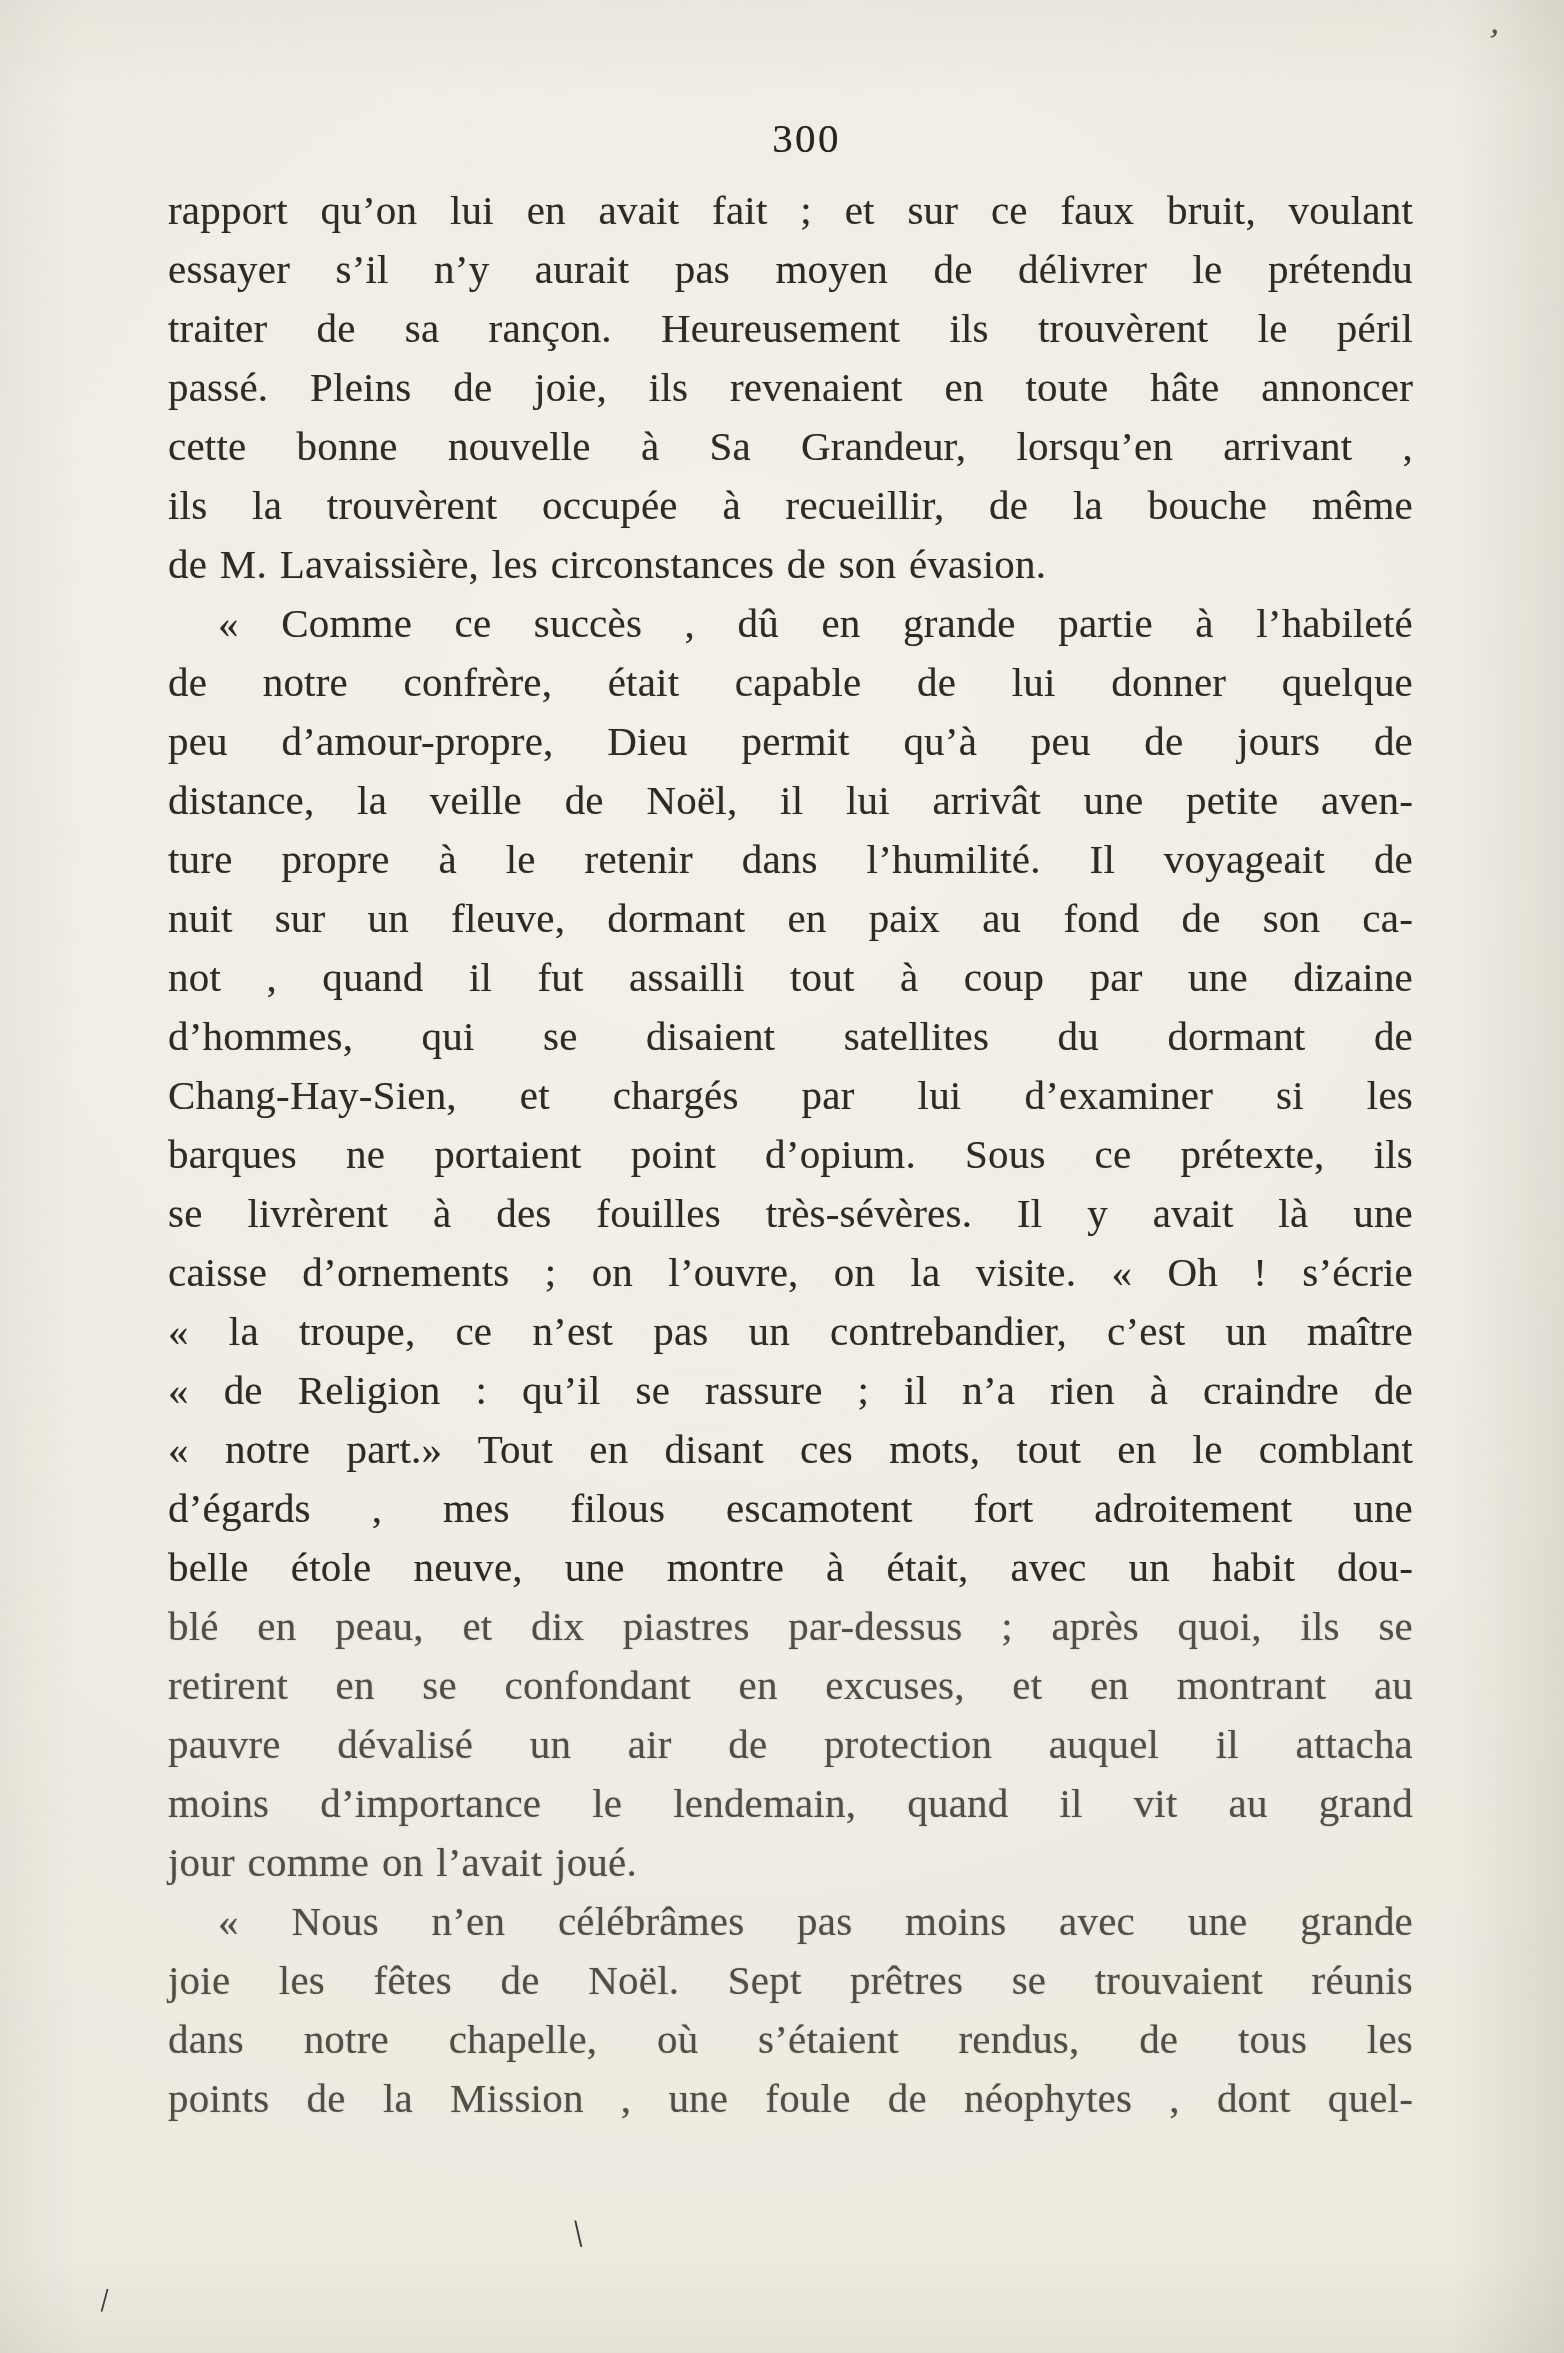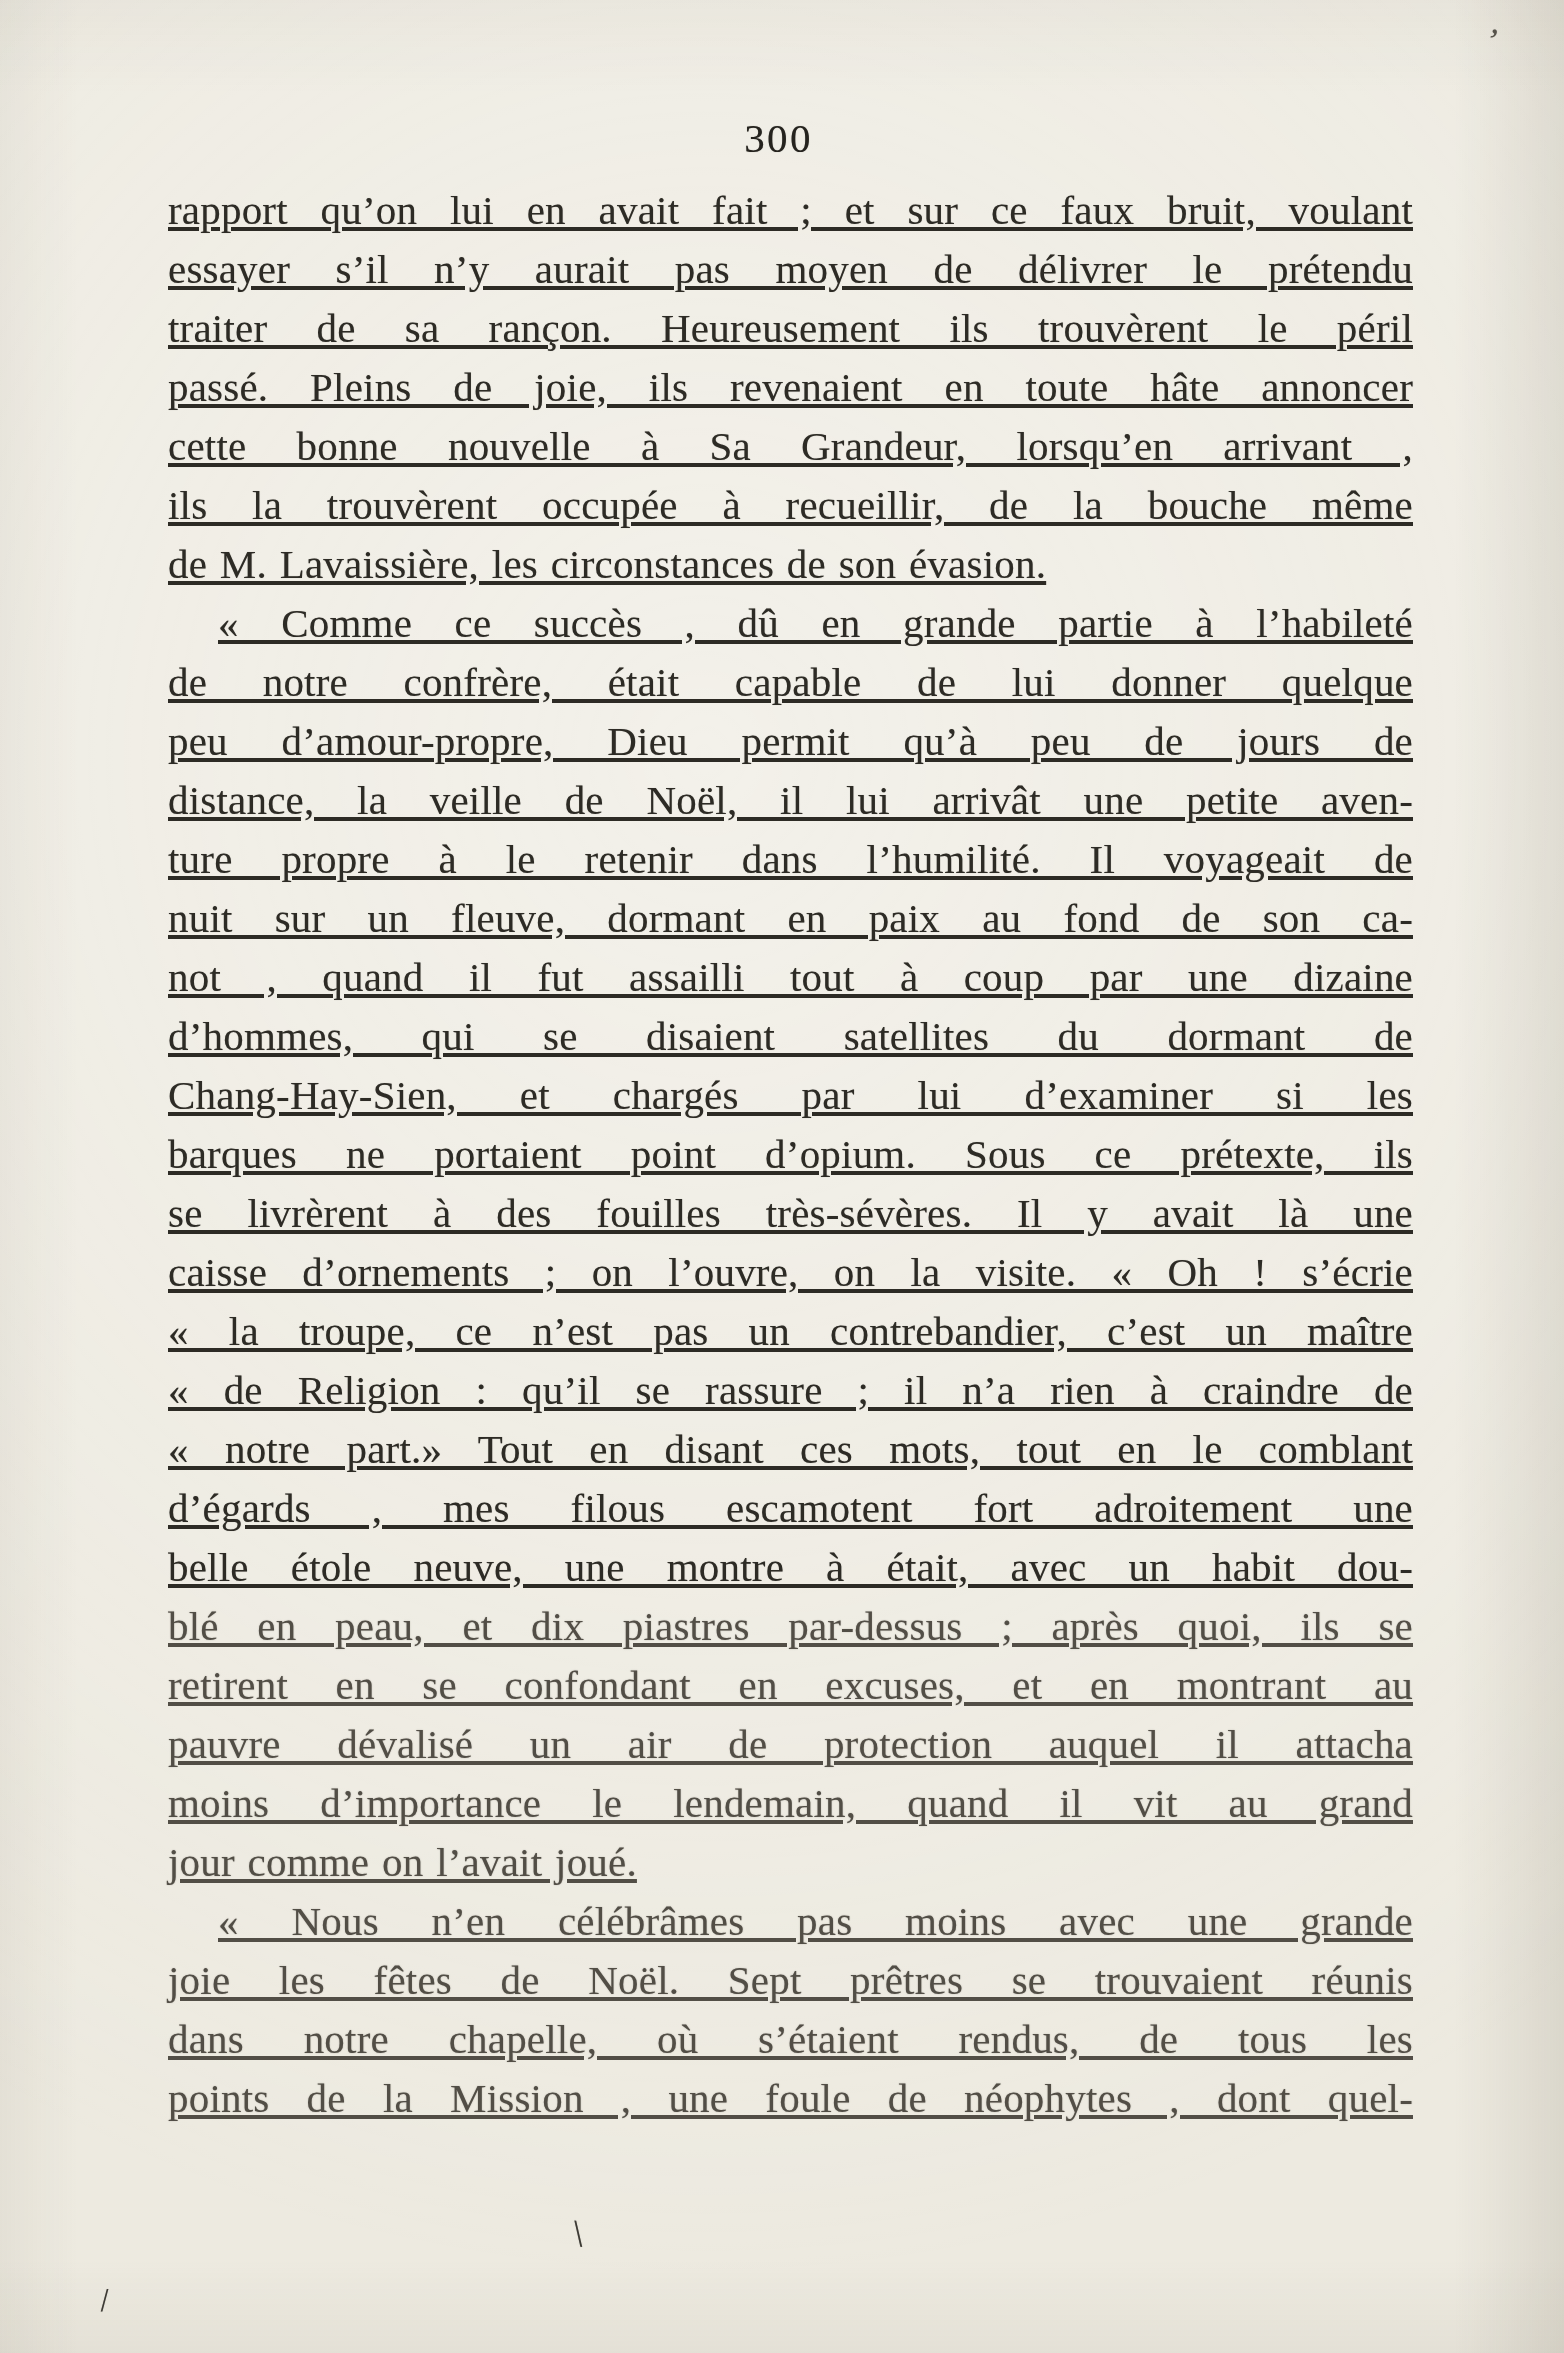--- a/index.html
+++ b/index.html
@@ -16,21 +16,21 @@
       radial-gradient(ellipse 130% 90% at 45% 32%, rgba(255,255,255,0.32), rgba(255,255,255,0) 72%),
       linear-gradient(90deg, rgba(108,99,80,0.07) 0, rgba(108,99,80,0) 5%, rgba(108,99,80,0) 93%, rgba(108,99,80,0.14) 100%),
       linear-gradient(180deg, rgba(108,99,80,0.06) 0, rgba(108,99,80,0) 4%, rgba(108,99,80,0) 96%, rgba(108,99,80,0.07) 100%),
       #edeae0;
     font-family: "Liberation Serif", "DejaVu Serif", serif;
   }
 
   .page-number {
     position: absolute;
     top: 114px;
-    left: 156px;
+    left: 184px;
     width: 1245px;
     text-align: center;
     font-size: 41px;
     letter-spacing: 2.3px;
     color: #25231e;
     text-shadow: 0 0 0.8px rgba(37,35,30,0.45);
   }
 
   .text-block {
     position: absolute;
@@ -43,21 +43,20 @@
 
   .line {
     height: 59px;
     line-height: 59px;
     text-align: justify;
     text-align-last: left;
     letter-spacing: 0.2px;
     word-spacing: 2.3px;
     text-shadow: 0 0 0.8px rgba(45,43,37,0.40);
     white-space: normal;
-    text-decoration: underline;
   }
   .line.just { text-align-last: justify; }
   .line.indent { text-indent: 50px; }
   .line.faded {
     color: #524e46;
     text-shadow: 0 0 1.3px rgba(82,78,70,0.45);
   }
 
   .mark {
     position: absolute;

